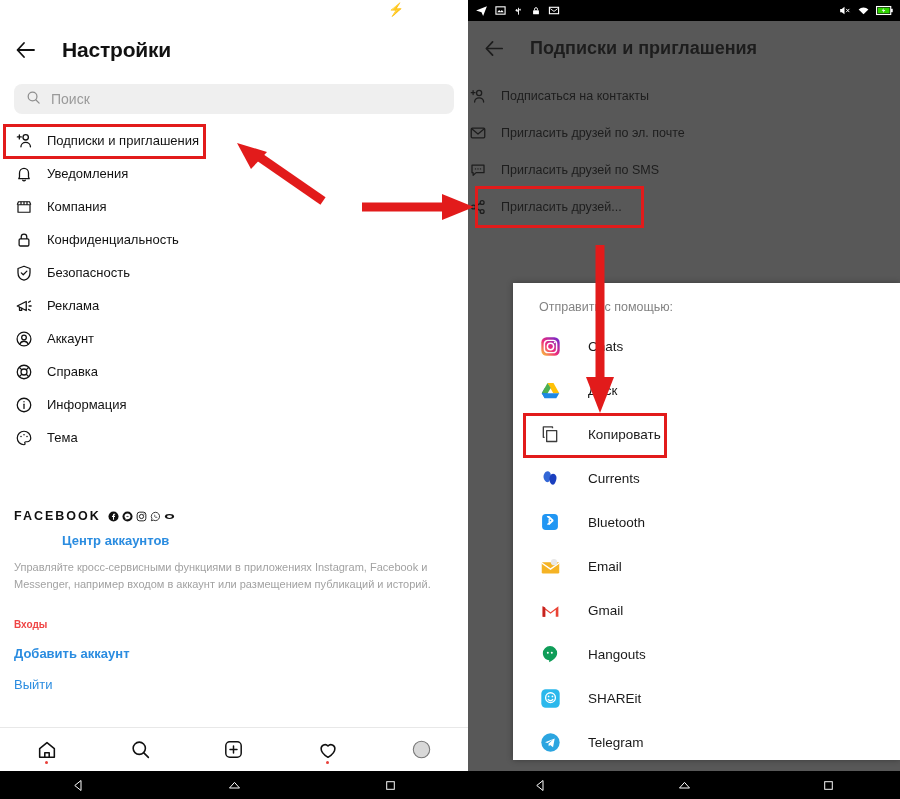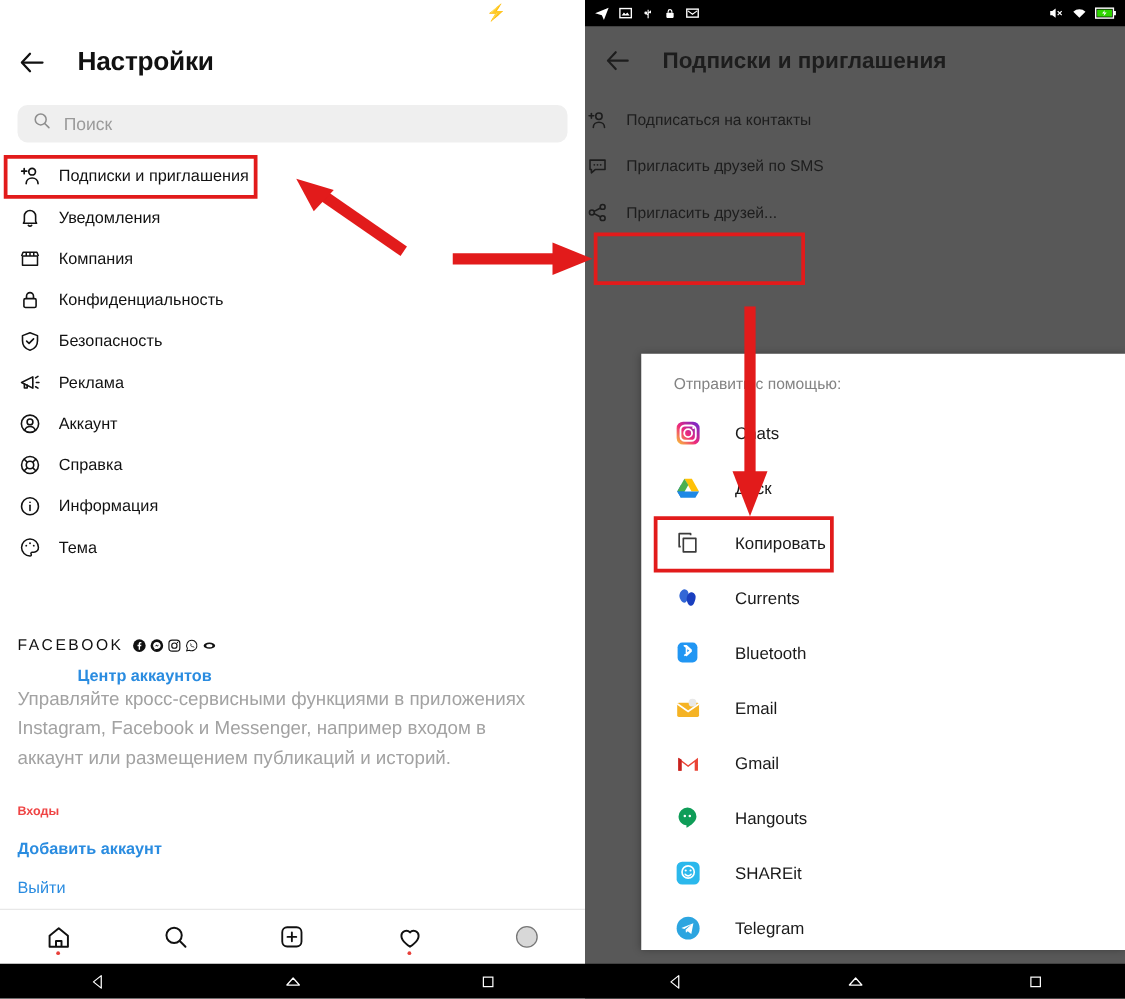--- a/index.html
+++ b/index.html
@@ -45,25 +45,25 @@
   .menu-list { position: absolute; left: 0; top: 124px; width: 468px; }
   .menu-row {
     display: flex; align-items: center; height: 33px;
     padding-left: 14px; gap: 13px;
   }
   .menu-ico { width: 20px; height: 20px; display: flex; align-items: center; justify-content: center; flex: 0 0 20px; }
   .menu-lbl { font-size: 13px; color: #121212; }
 
   .fb-block { position: absolute; left: 14px; top: 509px; width: 440px; }
   .fb-title-row { display: flex; align-items: center; gap: 7px; }
-  .fb-title { font-size: 12.5px; font-weight: normal; letter-spacing: 2px; color: #111; }
+  .fb-title { font-size: 12.5px; font-weight: bold; letter-spacing: 2px; color: #111; }
   .fb-socials { display: flex; align-items: center; gap: 3px; margin-top: 1px; }
   .link-blue { font-size: 13px; color: #2a8ce0; font-weight: bold; margin-top: 10px; margin-left: 48px; }
   .fb-desc {
-    font-size: 15px; color: #a2a2a2; line-height: 1.55; width: 430px;
+    font-size: 11px; color: #a2a2a2; margin-top: 11px; line-height: 1.55; width: 430px;
   }
   .vhody { font-size: 10px; font-weight: bold; color: #ef4444; margin-top: 26px; }
   .add-acc { font-size: 13px; color: #2a8ce0; font-weight: bold; margin-top: 16px; }
   .logout { font-size: 13px; color: #2a8ce0; font-weight: normal; margin-top: 16px; }
 
   .l-tabbar {
     position: absolute; left: 0; top: 727px; width: 468px; height: 44px;
     border-top: 1px solid #e8e8e8; background: #fff;
     display: flex; align-items: center;
   }
@@ -411,20 +411,29 @@
       <div class="r-row">
         <span class="r-ico">
           <svg width="18" height="18" viewBox="0 0 24 24" fill="none" stroke="#1d1d1d" stroke-width="1.7" stroke-linecap="round" stroke-linejoin="round">
             <circle cx="13.5" cy="8" r="3.4"></circle>
               <path d="M7.5 20c0-3.3 2.7-5.6 6-5.6s6 2.3 6 5.6"></path>
             <line x1="3" y1="7.5" x2="8" y2="7.5"></line>
               <line x1="5.5" y1="5" x2="5.5" y2="10"></line>
           </svg>
         </span>
         <span class="r-lbl">Подписаться на контакты</span>
+      </div>
+      <div class="r-row">
+        <span class="r-ico">
+          <svg width="18" height="18" viewBox="0 0 24 24" fill="none" stroke="#1d1d1d" stroke-width="1.7" stroke-linejoin="round">
+            <rect x="3" y="5.5" width="18" height="13" rx="1.4"></rect>
+              <polyline points="3.6,6.3 12,13.4 20.4,6.3"></polyline>
+          </svg>
+        </span>
+        <span class="r-lbl">Пригласить друзей по эл. почте</span>
       </div>
       <div class="r-row">
         <span class="r-ico">
           <svg width="18" height="18" viewBox="0 0 24 24" fill="none" stroke="#1d1d1d" stroke-width="1.7" stroke-linejoin="round">
             <path d="M4 5.5h16v10H9.5L5.5 19v-3.5H4z"></path>
             <circle cx="8.6" cy="10.5" r="0.95" fill="#1d1d1d" stroke="none"></circle>
               <circle cx="12" cy="10.5" r="0.95" fill="#1d1d1d" stroke="none"></circle>
               <circle cx="15.4" cy="10.5" r="0.95" fill="#1d1d1d" stroke="none"></circle>
           </svg>
         </span>

